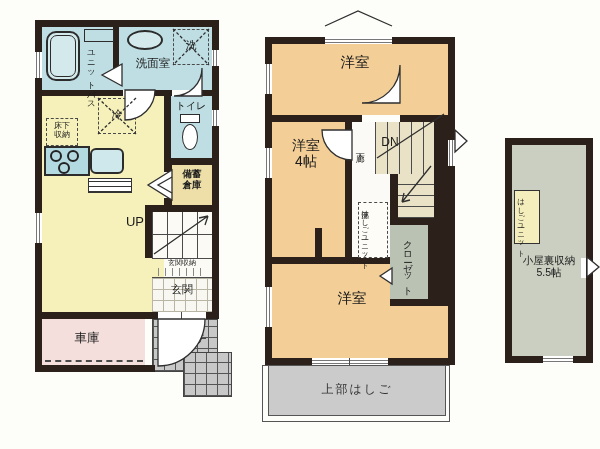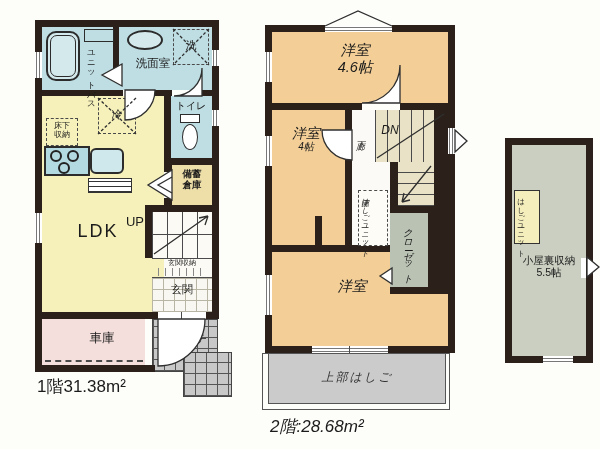--- a/index.html
+++ b/index.html
@@ -86,35 +86,33 @@
     <div class="lb" style="left:173px;top:39px;width:36px;font-size:11px;">洗</div>
     <div class="lb" style="left:170px;top:100px;width:42px;font-size:10px;">トイレ</div>
     <div class="abs" style="left:180px;top:114px;width:20px;height:9px;border:1.5px solid #2c2c2c;background:#fff;box-sizing:border-box;"></div>
     <div class="abs" style="left:182px;top:124px;width:16px;height:26px;border:1.5px solid #2c2c2c;background:#fff;border-radius:50%;box-sizing:border-box;"></div>
     <div class="lb" style="left:98px;top:108px;width:38px;font-size:11px;">冷</div>
     <div class="lb" style="left:46px;top:121px;width:32px;font-size:8px;">
       <div>床下</div>
       <div>収納</div>
     </div>
     <div class="lb" style="left:58px;top:221px;width:80px;">
-      <div style="font-size:18px;letter-spacing:2px;">LDK</div>
     </div>
     <div class="lb" style="left:116px;top:215px;width:28px;font-size:13px;text-align:right;">UP</div>
     <div class="lb" style="left:172px;top:169px;width:40px;font-size:9.5px;font-weight:bold;">
       <div>備蓄</div>
       <div>倉庫</div>
     </div>
     <div class="lb" style="left:152px;top:259px;width:60px;font-size:7px;">玄関収納</div>
     <div class="lb" style="left:152px;top:283px;width:60px;font-size:11px;">玄関</div>
-    <div class="lb" style="left:72px;top:331px;width:60px;font-size:12.5px;">車庫</div>
+    <div class="lb" style="left:57px;top:331px;width:60px;font-size:12.5px;">車庫</div>
     <div class="lb" style="left:162px;top:333px;width:54px;font-size:12px;">ポーチ</div>
-    <div class="lb" style="left:37px;top:377px;width:150px;font-size:17px;text-align:left;">1階31.38m²</div>
   </div>
 
-  <div class="abs" style="left:0;top:0;width:480px;height:322px;font-style:italic;">
+  <div class="abs" style="left:0;top:12px;width:480px;height:322px;">
 
     <div class="rm" style="left:272px;top:32px;width:176px;height:71px;background:#f3cf97;"></div>
     <div class="rm" style="left:272px;top:110px;width:73px;height:135px;background:#f3cf97;"></div>
     <div class="rm" style="left:352px;top:110px;width:23px;height:52px;background:#fbfaf6;"></div>
     <div class="rm" style="left:375px;top:110px;width:73px;height:52px;background:#e9e2c6;background-image:repeating-linear-gradient(90deg,#4a4a4a 0 1px,transparent 1px 12px);"></div>
     <div class="rm" style="left:352px;top:162px;width:38px;height:83px;background:#fbfaf6;"></div>
     <div class="rm" style="left:398px;top:162px;width:36px;height:44px;background:#e9e2c6;background-image:repeating-linear-gradient(0deg,#4a4a4a 0 1px,transparent 1px 11px);"></div>
     <div class="w" style="left:434px;top:110px;width:14px;height:96px;"></div>
     <div class="rm" style="left:272px;top:252px;width:176px;height:94px;background:#f3cf97;"></div>
     <div class="rm" style="left:390px;top:213px;width:38px;height:74px;background:#bac2b4;"></div>
@@ -141,37 +139,35 @@
     <div class="win winv" style="left:448px;top:128px;width:7px;height:26px;"></div>
     <div class="win winh" style="left:325px;top:25px;width:67px;height:7px;"></div>
     <div class="win winh" style="left:312px;top:346px;width:76px;height:7px;"></div>
     <div class="thin" style="left:349px;top:346px;width:1px;height:7px;"></div>
 
     <div class="abs" style="left:262px;top:353px;width:188px;height:57px;border:1px solid #555;box-sizing:border-box;"></div>
     <div class="rm" style="left:268px;top:353px;width:178px;height:51px;background:#cbcbcb;border:1px solid #555;box-sizing:border-box;"></div>
 
     <div class="lb" style="left:320px;top:42px;width:70px;">
       <div style="font-size:14.5px;">洋室</div>
-      <div style="font-size:14.5px;">4.6帖</div>
     </div>
     <div class="lb" style="left:281px;top:125px;width:50px;">
       <div style="font-size:14px;">洋室</div>
-      <div style="font-size:10px;">4帖</div>
+      <div style="font-size:14px;">4帖</div>
     </div>
     <div class="lb vtx" style="left:355px;top:116px;height:36px;font-size:9px;">廊下</div>
     <div class="lb" style="left:377px;top:124px;width:26px;font-size:12px;">DN</div>
     <div class="lb vtx" style="left:360px;top:193px;height:52px;font-size:7.5px;letter-spacing:0;">
       <span>上部はしご</span><span>ユニット</span>
     </div>
     <div class="lb vtx" style="left:402px;top:217px;height:68px;font-size:9.5px;">クローゼット</div>
     <div class="lb" style="left:317px;top:278px;width:70px;">
       <div style="font-size:14.5px;">洋室</div>
     </div>
     <div class="lb" style="left:268px;top:371px;width:178px;font-size:12px;letter-spacing:2px;color:#333;">上部はしご</div>
-    <div class="lb" style="left:270px;top:417px;width:160px;font-size:17px;text-align:left;">2階:28.68m²</div>
   </div>
 
   <div class="abs" style="left:0;top:0;width:600px;height:449px;">
     <div class="rm" style="left:512px;top:145px;width:74px;height:211px;background:#cacfc1;"></div>
     <div class="w" style="left:505px;top:138px;width:88px;height:7px;"></div>
     <div class="w" style="left:505px;top:138px;width:7px;height:225px;"></div>
     <div class="w" style="left:586px;top:138px;width:7px;height:225px;"></div>
     <div class="w" style="left:505px;top:356px;width:88px;height:7px;"></div>
     <div class="abs" style="left:514px;top:190px;width:26px;height:54px;background:#f4eebc;border:1px solid #333;box-sizing:border-box;"></div>
     <div class="lb vtx" style="left:516px;top:193px;height:48px;font-size:7.5px;letter-spacing:0;">

